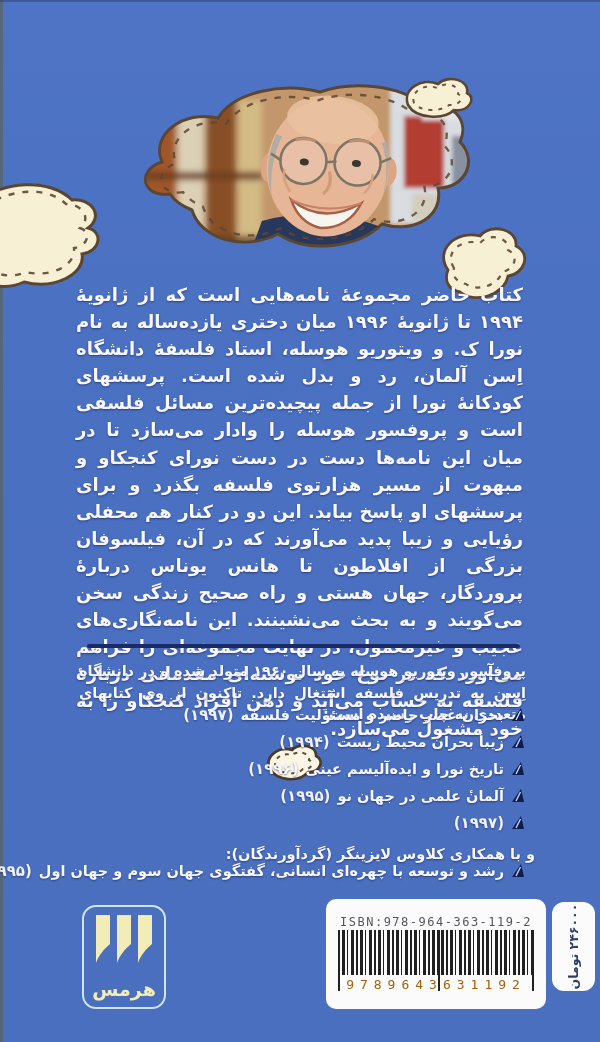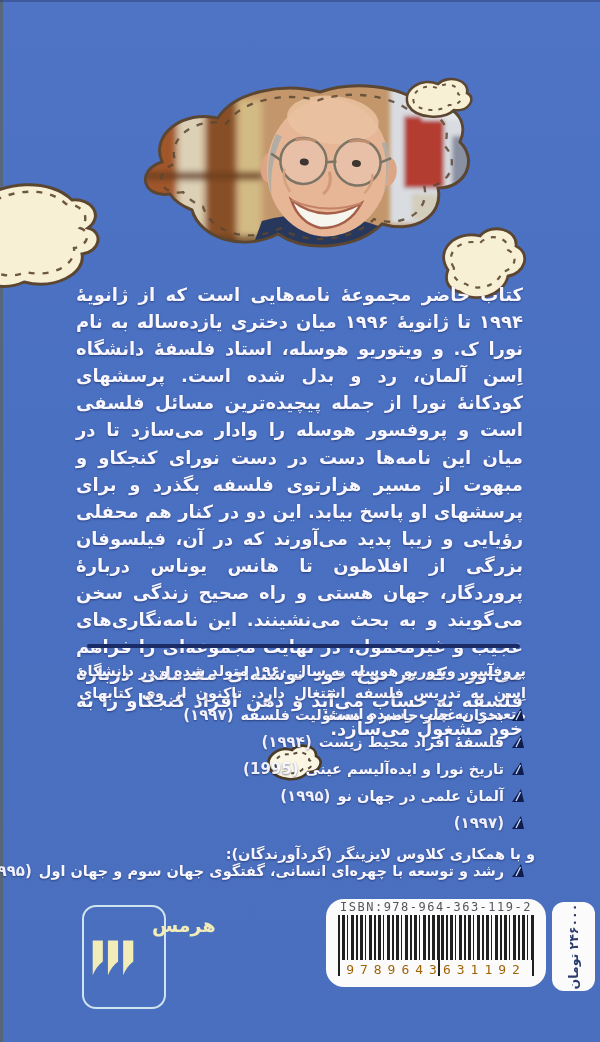--- a/index.html
+++ b/index.html
@@ -27,28 +27,28 @@
   .book-title{white-space:nowrap;}
   .year{font-size:15px;opacity:.95;}
   .collab-note{position:absolute;top:834px;left:76px;width:447px;margin:12px;
                font-size:14.5px;text-align:right;}
 
   .cloud{position:absolute;pointer-events:none;}
 
   
   .logo{position:absolute;left:82px;top:905px;width:84px;height:104px;
         border:2px solid #cfe4ee;border-radius:14px;box-sizing:border-box;
-        display:flex;flex-direction:row;}
+        display:flex;flex-direction:column;}
   .logo-sails{flex:0 0 58px;padding-top:6px;}
   .logo-divider{height:2px;background:#cfe4ee;margin:0 5px;}
   .logo-name{flex:1;color:#f2ecb8;text-align:center;font-size:19px;font-weight:bold;
              line-height:36px;direction:rtl;}
 
-  .barcode-box{position:absolute;left:326px;top:899px;width:220px;height:88px;
-               background:#fbfbfb;border-radius:18px;padding:1px 6px;box-sizing:border-box;
+  .barcode-box{position:absolute;left:326px;top:899px;width:220px;height:110px;
+               background:#fbfbfb;border-radius:10px;padding:16px 6px;box-sizing:border-box;
                text-align:center;}
   .isbn-label{font-family:"DejaVu Sans Mono",monospace;font-size:12px;letter-spacing:1.5px;
               color:#55555e;white-space:nowrap;}
   .bars{position:relative;height:45px;margin:1px 6px 0;
         background:repeating-linear-gradient(90deg,#202020 0 2px,#fbfbfb 2px 4px,#202020 4px 7px,
         #fbfbfb 7px 9px,#202020 9px 10px,#fbfbfb 10px 13px,#202020 13px 16px,#fbfbfb 16px 18px);}
   .bars::before{content:"";position:absolute;left:0;top:0;bottom:-16px;width:2px;background:#202020;
                 box-shadow:100px 0 0 #202020;}
   .bars::after{content:"";position:absolute;right:0;top:0;bottom:-16px;width:2px;background:#202020;}
   .digits{position:relative;font-family:"DejaVu Sans Mono",monospace;font-size:13px;
@@ -159,30 +159,30 @@
           <line x1="5" y1="12" x2="9.5" y2="3" stroke="#cfd6ee" stroke-width="1.4"></line>
         </svg>
       <span class="book-title">بحران عصر حاضر و مسئولیت فلسفه</span>
       <span class="year">(۱۹۹۷)</span>
     </li>
     <li>
       <svg class="tri" viewBox="0 0 14 13">
           <polygon points="1,13 13,13 10,0" fill="#0e1c4f"></polygon>
           <line x1="5" y1="12" x2="9.5" y2="3" stroke="#cfd6ee" stroke-width="1.4"></line>
         </svg>
-      <span class="book-title">فلسفهٔ افراد محیط زیست</span>
+      <span class="book-title">زیبأ بحران محیط زیست</span>
       <span class="year">(۱۹۹۴)</span>
     </li>
     <li>
       <svg class="tri" viewBox="0 0 14 13">
           <polygon points="1,13 13,13 10,0" fill="#0e1c4f"></polygon>
           <line x1="5" y1="12" x2="9.5" y2="3" stroke="#cfd6ee" stroke-width="1.4"></line>
         </svg>
       <span class="book-title">تاریخ نورا و ایده‌آلیسم عینی</span>
-      <span class="year">(1995)</span>
+      <span class="year">(۱۹۹۶)</span>
     </li>
     <li>
       <svg class="tri" viewBox="0 0 14 13">
           <polygon points="1,13 13,13 10,0" fill="#0e1c4f"></polygon>
           <line x1="5" y1="12" x2="9.5" y2="3" stroke="#cfd6ee" stroke-width="1.4"></line>
         </svg>
       <span class="book-title">آلمانٔ علمی در جهان نو</span>
       <span class="year">(۱۹۹۵)</span>
     </li>
     <li>

